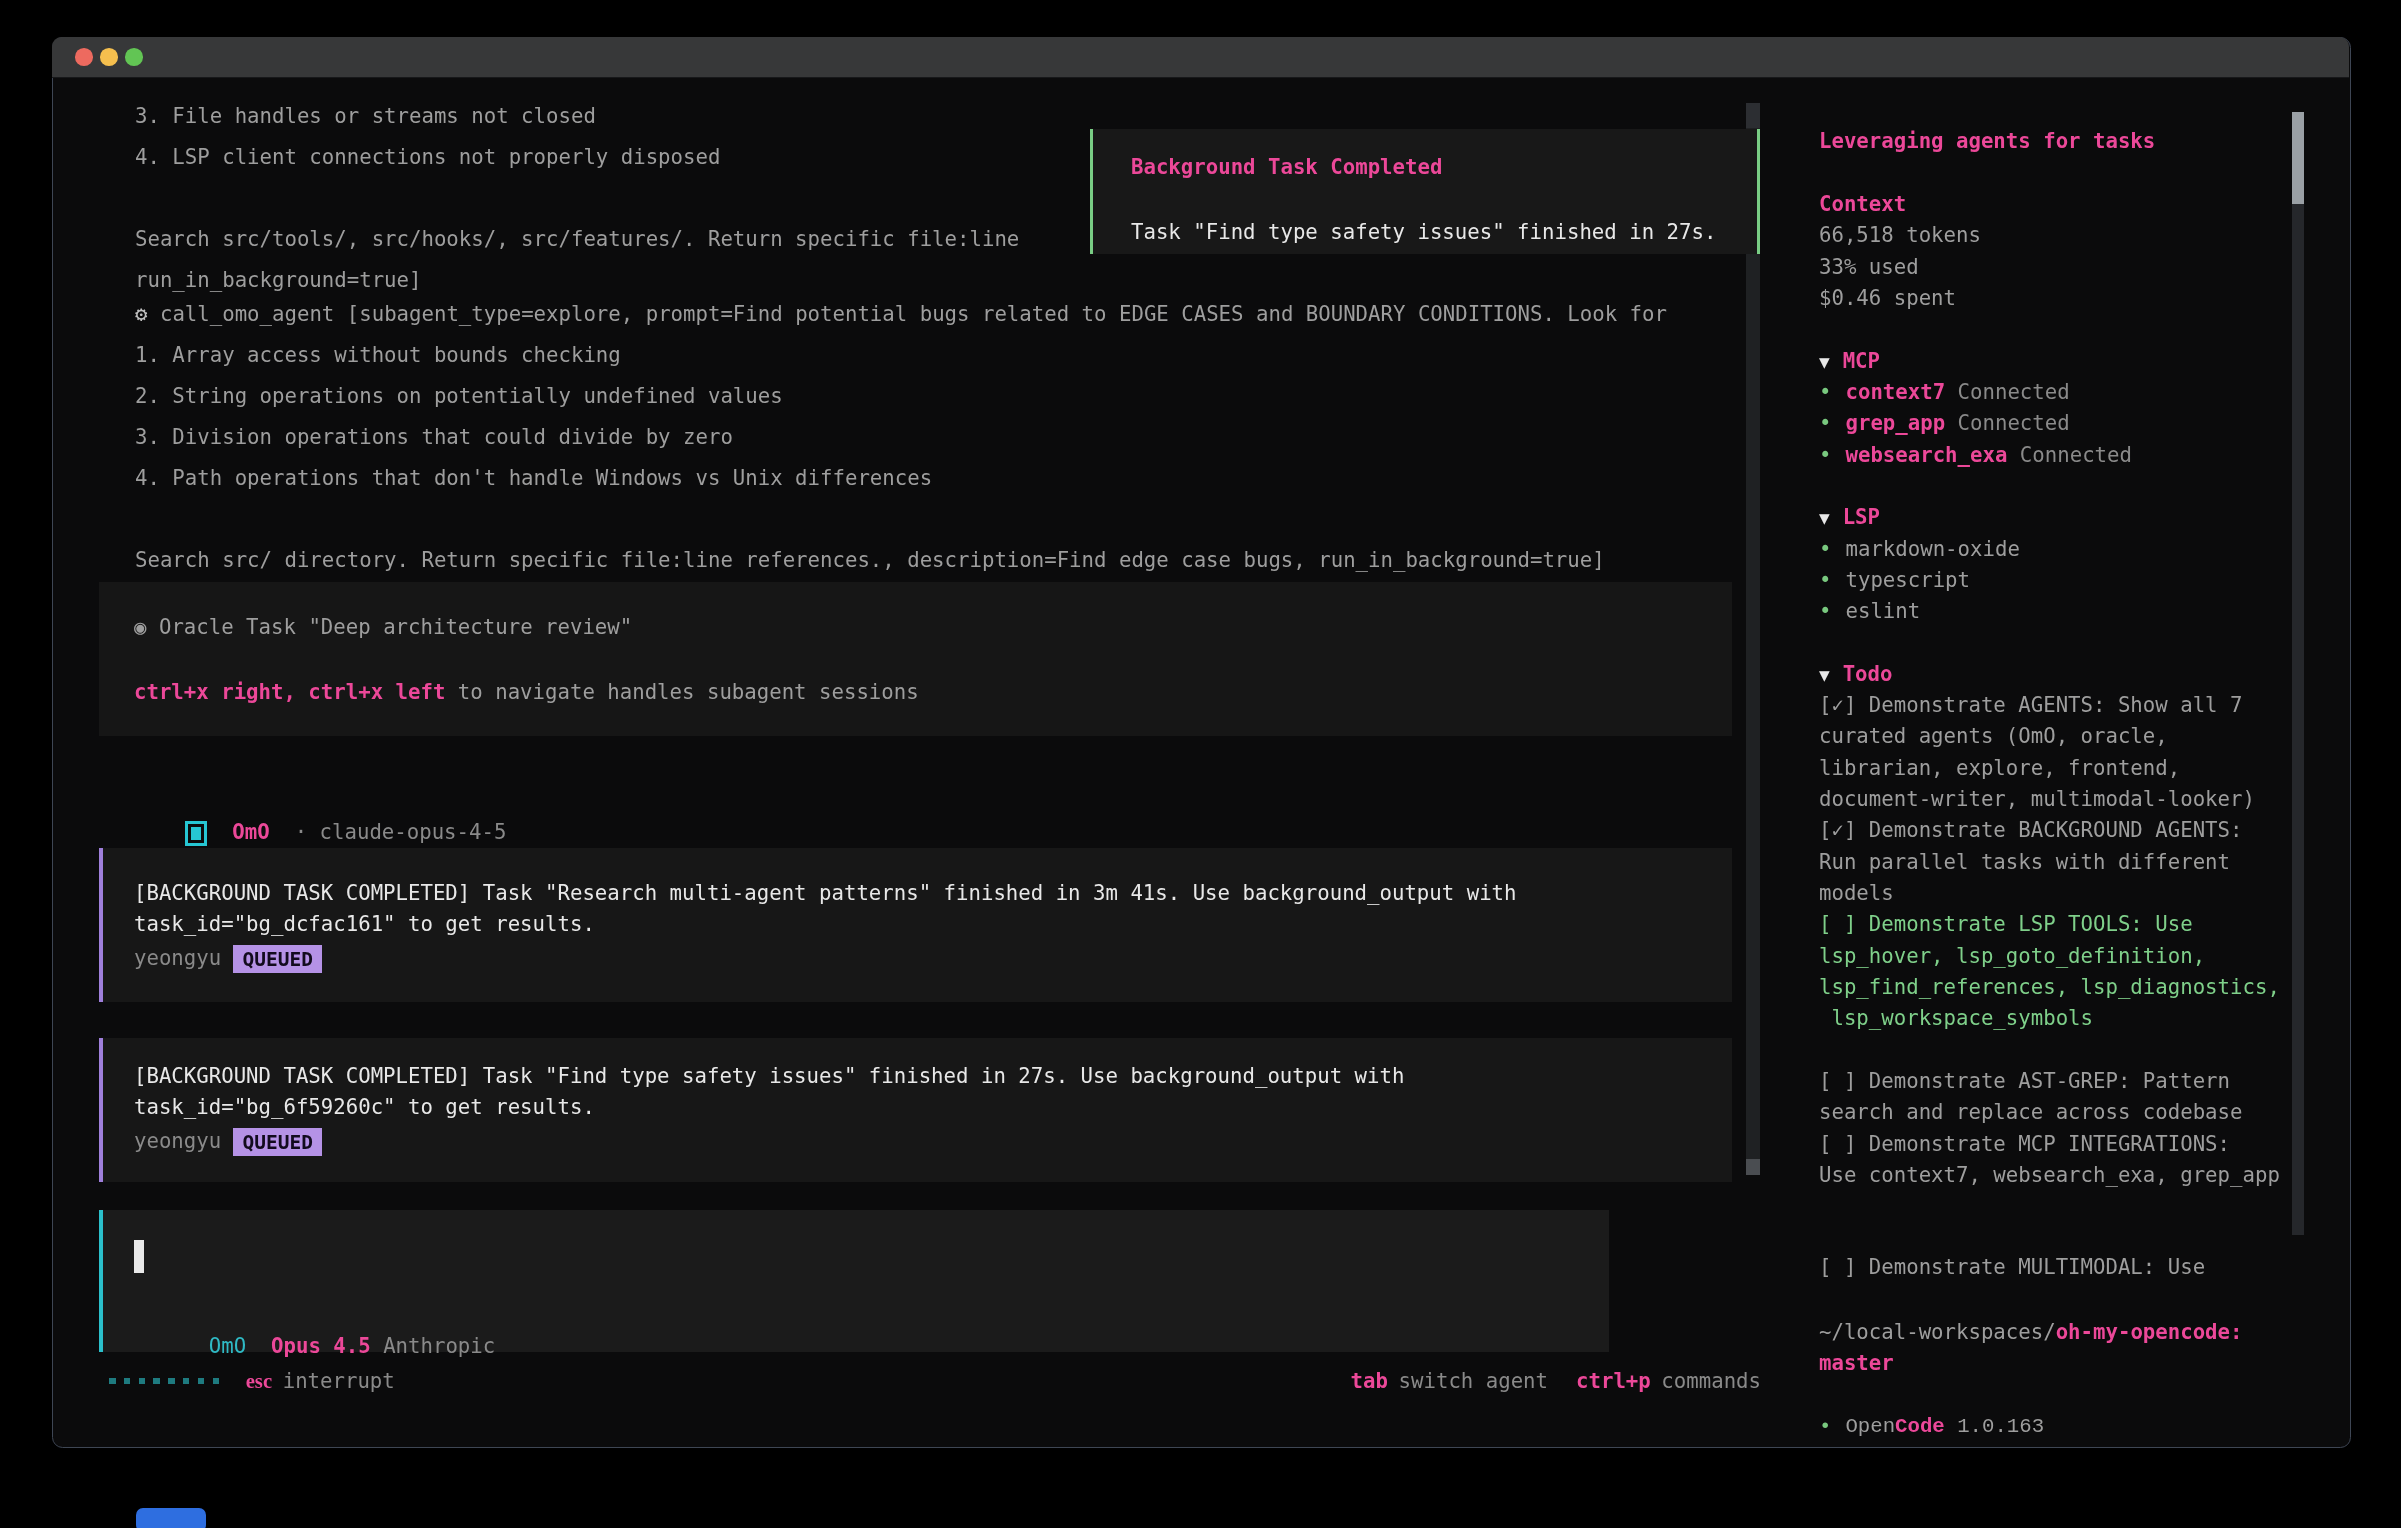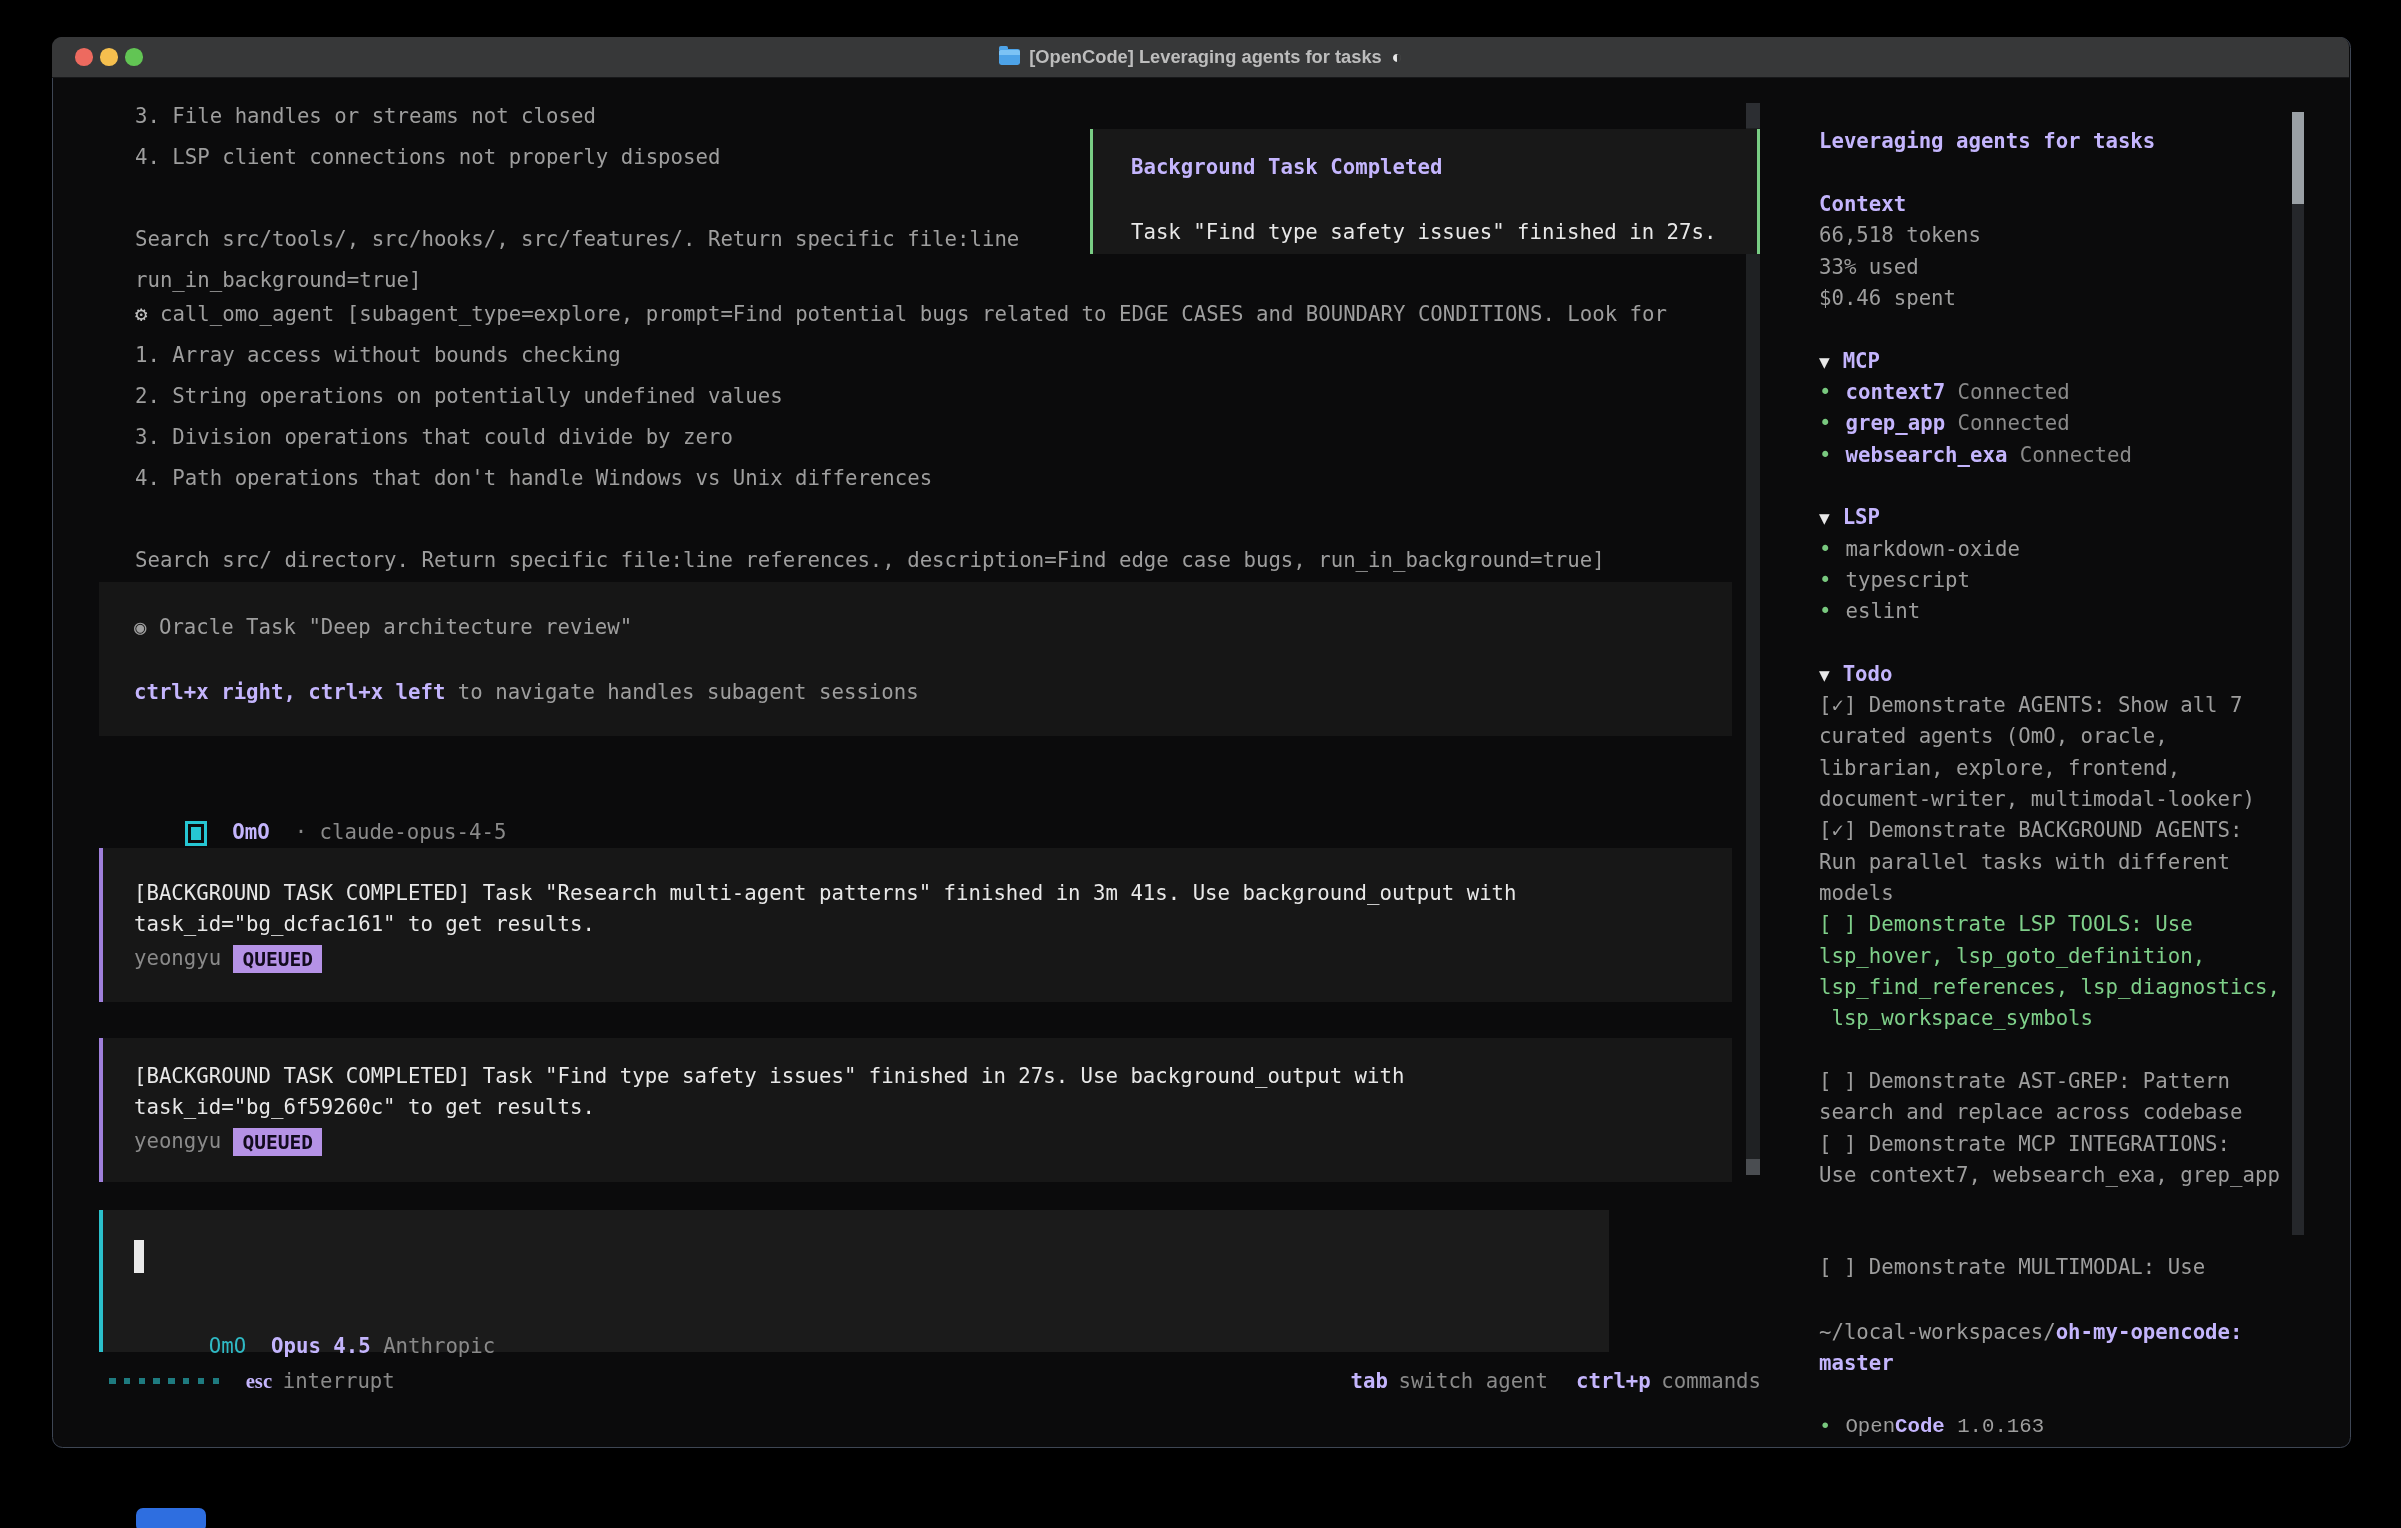--- a/index.html
+++ b/index.html
@@ -18,21 +18,21 @@
   .folder{position:relative;width:21px;height:16px;background:#4da3e8;border-radius:2.4px;}
   .folder::before{content:"";position:absolute;top:-3.5px;left:0;width:9.5px;height:4.7px;background:#4da3e8;border-radius:1.8px 1.8px 0 0;}
   .folder::after{content:"";position:absolute;top:1.2px;left:0;width:21px;height:4.7px;background:#7cc3f5;border-radius:1.8px 1.8px 0 0;}
 
   
   .ln{height:41px;line-height:41px;white-space:pre;}
   .ln53{height:31px;line-height:31px;white-space:pre;}
   .gray{color:#9e9e9e;}
   .dgray{color:#8a8a8a;}
   .white{color:#e8e8e8;}
-  .bwhite{color:#c4b5fd;font-weight:bold;}
+  .bwhite{color:#ec4899;font-weight:bold;}
   .green{color:#7fd08a;}
   .teal{color:#2fbac5;}
 
   
   #toast{position:absolute;left:1090px;top:129px;width:664px;height:125px;background:#181818;
          border-left:3.5px solid #79cd84;border-right:3.5px solid #79cd84;z-index:5;}
 
   
   .panelbox{position:absolute;left:99px;width:1633px;background:#161616;}
   .msgbox{position:absolute;left:99px;width:1633px;background:#171717;border-left:4.7px solid #9f7fdb;box-sizing:border-box;}
@@ -70,25 +70,20 @@
 </head>
 <body>
 
 <div id="screen">
 
   <div id="window"></div>
   <div id="titlebar"></div>
   <div class="tl" style="left:75px;background:#ed6a5f;"></div>
   <div class="tl" style="left:100px;background:#f5bf4e;"></div>
   <div class="tl" style="left:125px;background:#62c554;"></div>
-  <div id="title">
-    <span class="folder"></span>
-    <span>[OpenCode] Leveraging agents for tasks</span>
-    <span style="color:#e8e8e8;">◐</span>
-  </div>
 
   <div class="abs" style="left:135px;top:96px;">
     <div class="ln gray">3. File handles or streams not closed</div>
     <div class="ln gray">4. LSP client connections not properly disposed</div>
     <div class="ln gray"></div>
     <div class="ln gray">Search src/tools/, src/hooks/, src/features/. Return specific file:line</div>
     <div class="ln gray">run_in_background=true]</div>
   </div>
 
   <div id="toast">

